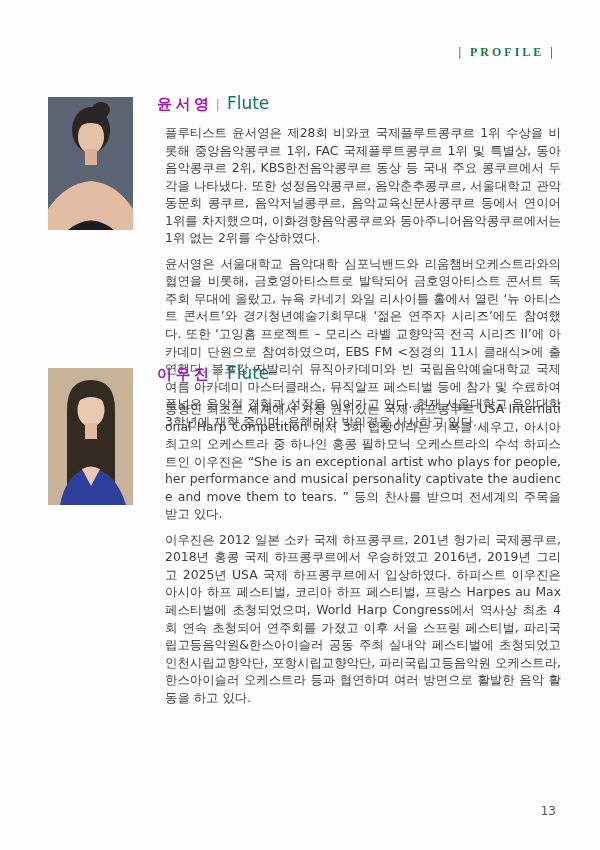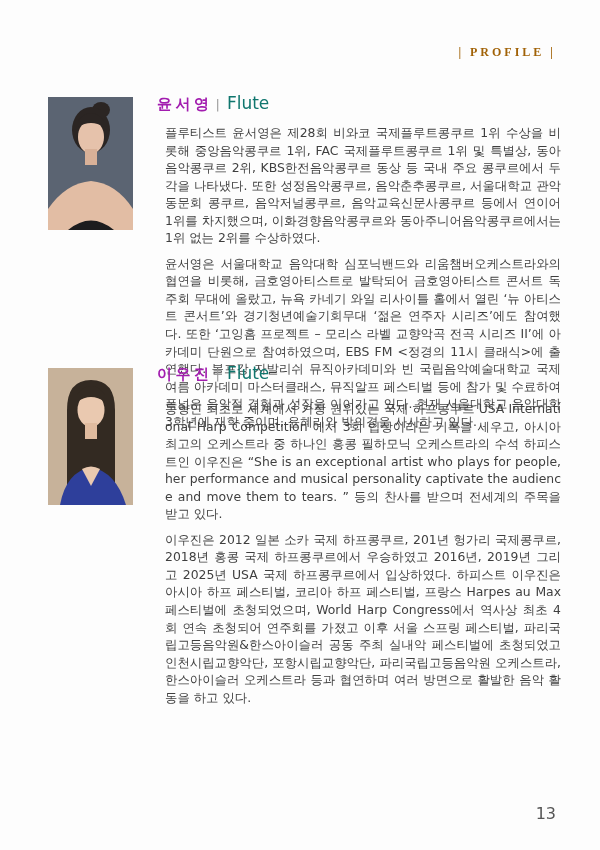--- a/index.html
+++ b/index.html
@@ -11,21 +11,21 @@
   }
   .page {
     position: relative;
     width: 600px; height: 850px;
     background: #fdfdfd;
     overflow: hidden;
   }
   .profile-tag {
     position: absolute;
     top: 45px; right: 44px;
-    color: #a16207;
+    color: #15803d;
     font-family: "Liberation Serif", "DejaVu Serif", serif;
     font-weight: bold;
     font-size: 12px;
     letter-spacing: 3px;
   }
   .photo {
     position: absolute;
     left: 48px;
     width: 85px;
     display: block;
@@ -66,21 +66,21 @@
     color: #3f3f3f;
     word-break: break-all;
   }
   #bio1 { top: 116px; }
   #bio2 { top: 392px; }
   .bio p { margin: 8px; }
   .page-number {
     position: absolute;
     right: 44px;
     top: 804px;
-    font-size: 16px;
+    font-size: 12px;
     color: #565656;
   }
 </style>
 </head>
 <body>
 
 <div class="page">
 
   <div class="profile-tag">| PROFILE |</div>
 

